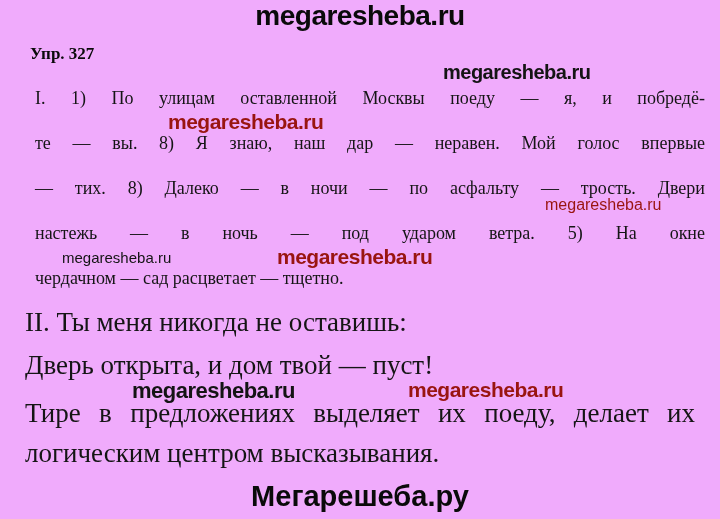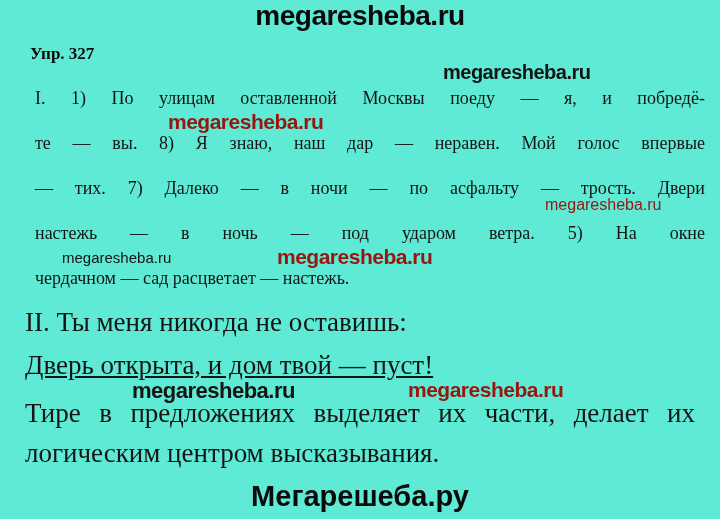--- a/index.html
+++ b/index.html
@@ -1,20 +1,20 @@
 <!DOCTYPE html>
 <html><head>
 <meta charset="utf-8">
 <style>
   html, body { margin: 0; padding: 0; background: #ffffff; }
   .page {
     position: relative;
     width: 720px;
     height: 519px;
-    background: #5eead4;
+    background: #f0abfc;
     overflow: hidden;
     font-family: "Liberation Serif", serif;
     color: #151515;
   }
   .top-title {
     position: absolute;
     top: 0; left: 0; right: 0;
     text-align: center;
     font-family: "Liberation Sans", sans-serif;
     font-weight: 700;
@@ -81,26 +81,26 @@
   <div class="wm wm-bold wm-red" style="left:168px; top:110px; font-size:21px;">megaresheba.ru</div>
   <div class="wm wm-small wm-red" style="left:545px; top:196px; font-size:16px;">megaresheba.ru</div>
   <div class="wm wm-small wm-black" style="left:62px; top:249px;">megaresheba.ru</div>
   <div class="wm wm-bold wm-red" style="left:277px; top:245px; font-size:21px;">megaresheba.ru</div>
   <div class="wm wm-bold wm-black" style="left:132px; top:378px; font-size:22px;">megaresheba.ru</div>
   <div class="wm wm-bold wm-red" style="left:408px; top:378px; font-size:21px;">megaresheba.ru</div>
 
   <div class="body-block p1">
     <span class="line just">І. 1) По улицам оставленной Москвы поеду — я, и побредё-</span>
     <span class="line just">те — вы. 8) Я знаю, наш дар — неравен. Мой голос впервые</span>
-    <span class="line just">— тих. 7) Далеко — в ночи — по асфальту — трость. Двери</span>
+    <span class="line just">— тих. 8) Далеко — в ночи — по асфальту — трость. Двери</span>
     <span class="line just">настежь — в ночь — под ударом ветра. 5) На окне</span>
-    <span class="line">чердачном — сад расцветает — настежь.</span>
+    <span class="line">чердачном — сад расцветает — тщетно.</span>
   </div>
 
   <div class="abs-line" style="top:308px;">II. Ты меня никогда не оставишь:</div>
-  <div class="abs-line" style="top:351px;text-decoration:underline;">Дверь открыта, и дом твой — пуст!</div>
+  <div class="abs-line" style="top:351px;">Дверь открыта, и дом твой — пуст!</div>
 
-  <div class="abs-line just" style="top:399px;">Тире в предложениях выделяет их части, делает их</div>
+  <div class="abs-line just" style="top:399px;">Тире в предложениях выделяет их поеду, делает их</div>
   <div class="abs-line" style="top:439px;">логическим центром высказывания.</div>
 
   <div class="bottom-title">Мегарешеба.ру</div>
 
 </div>
 
 </body></html>

